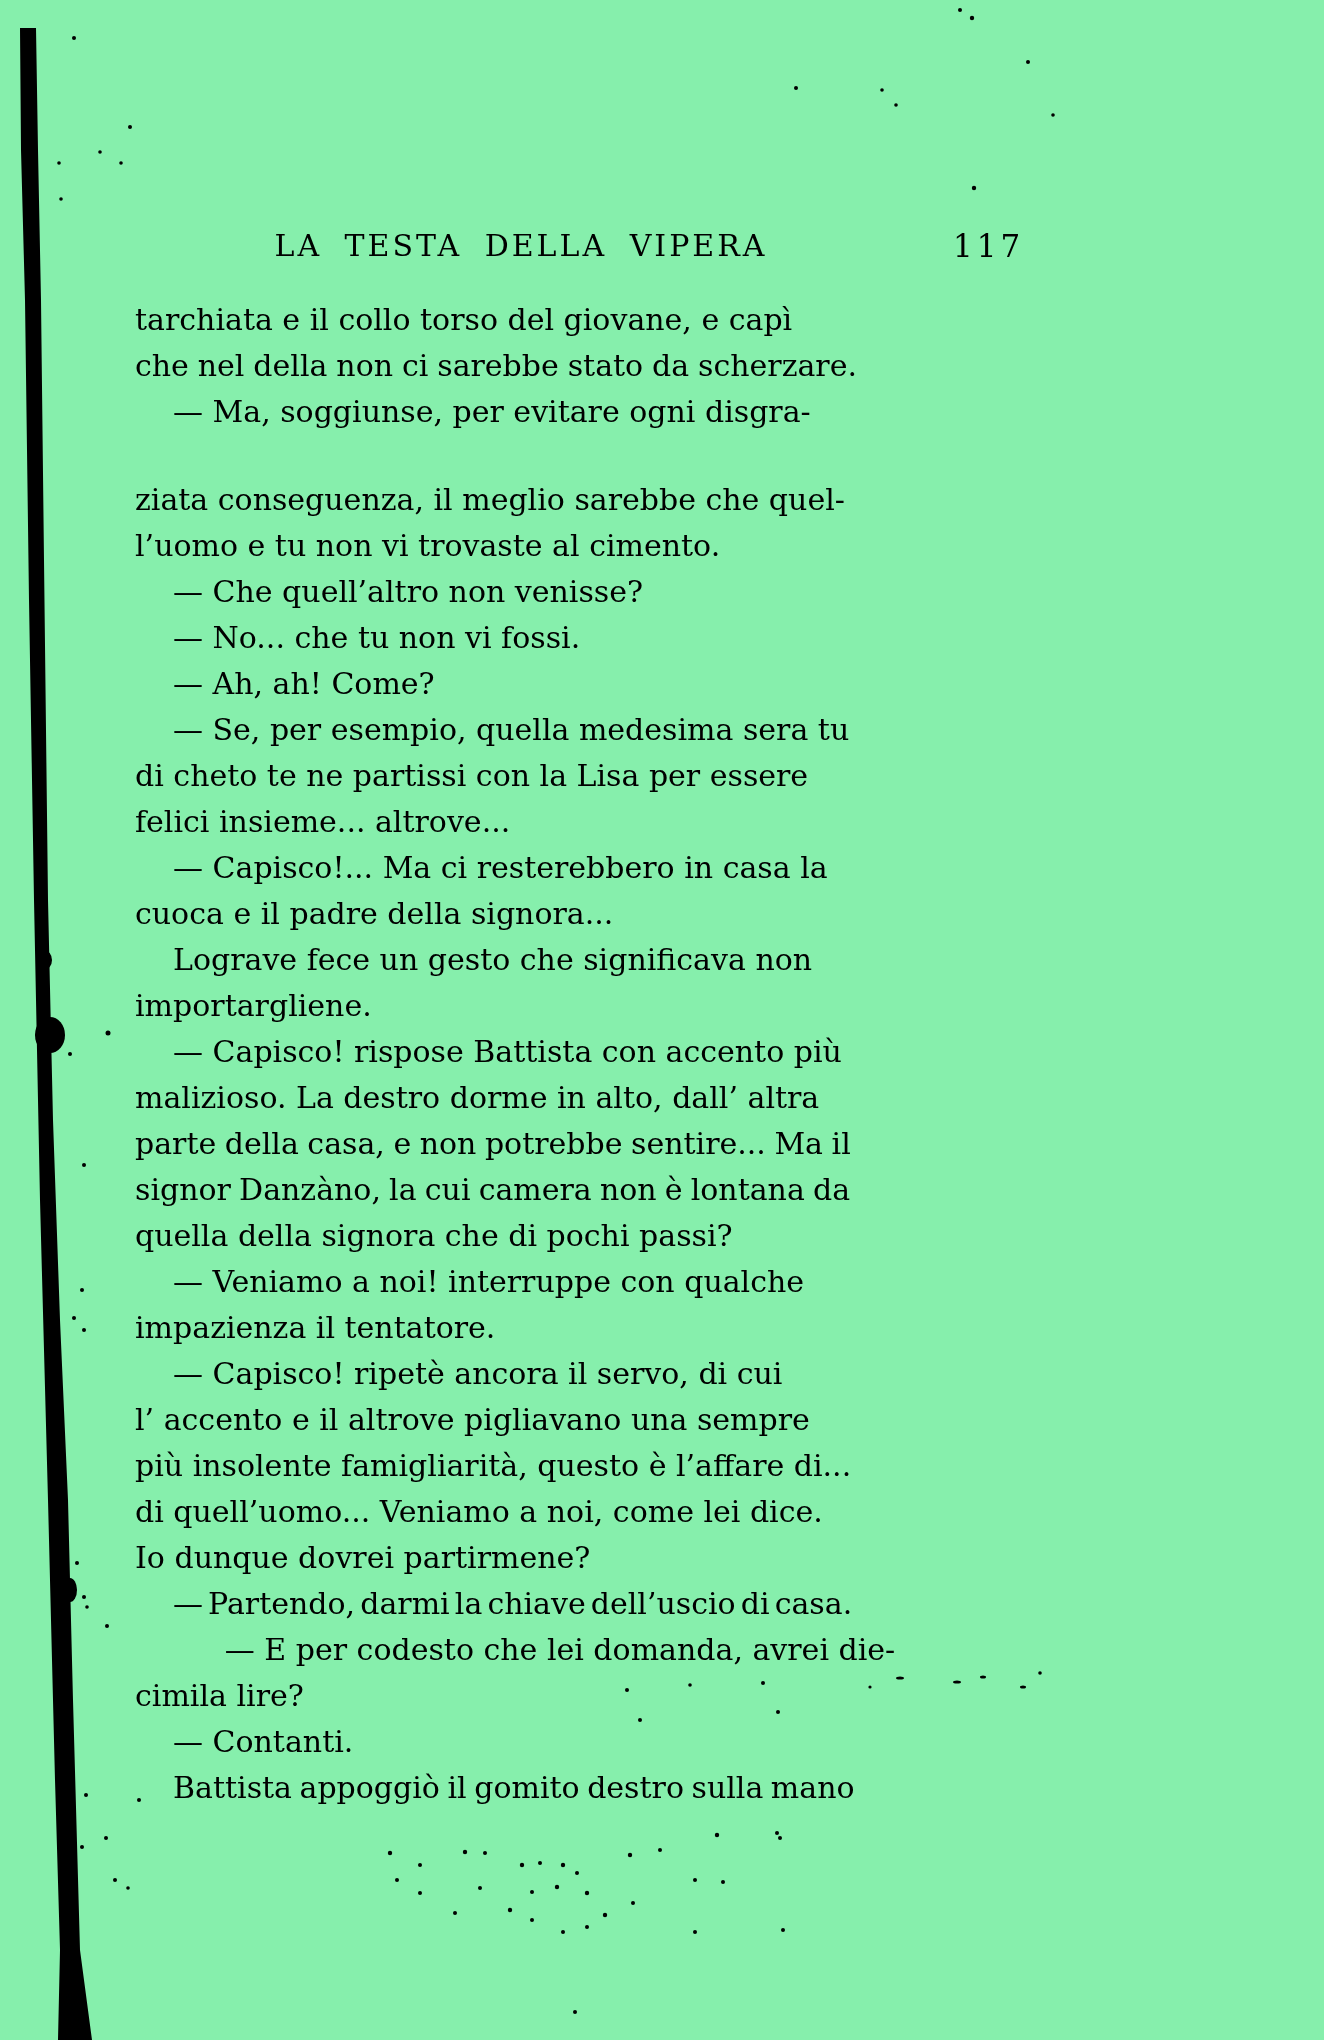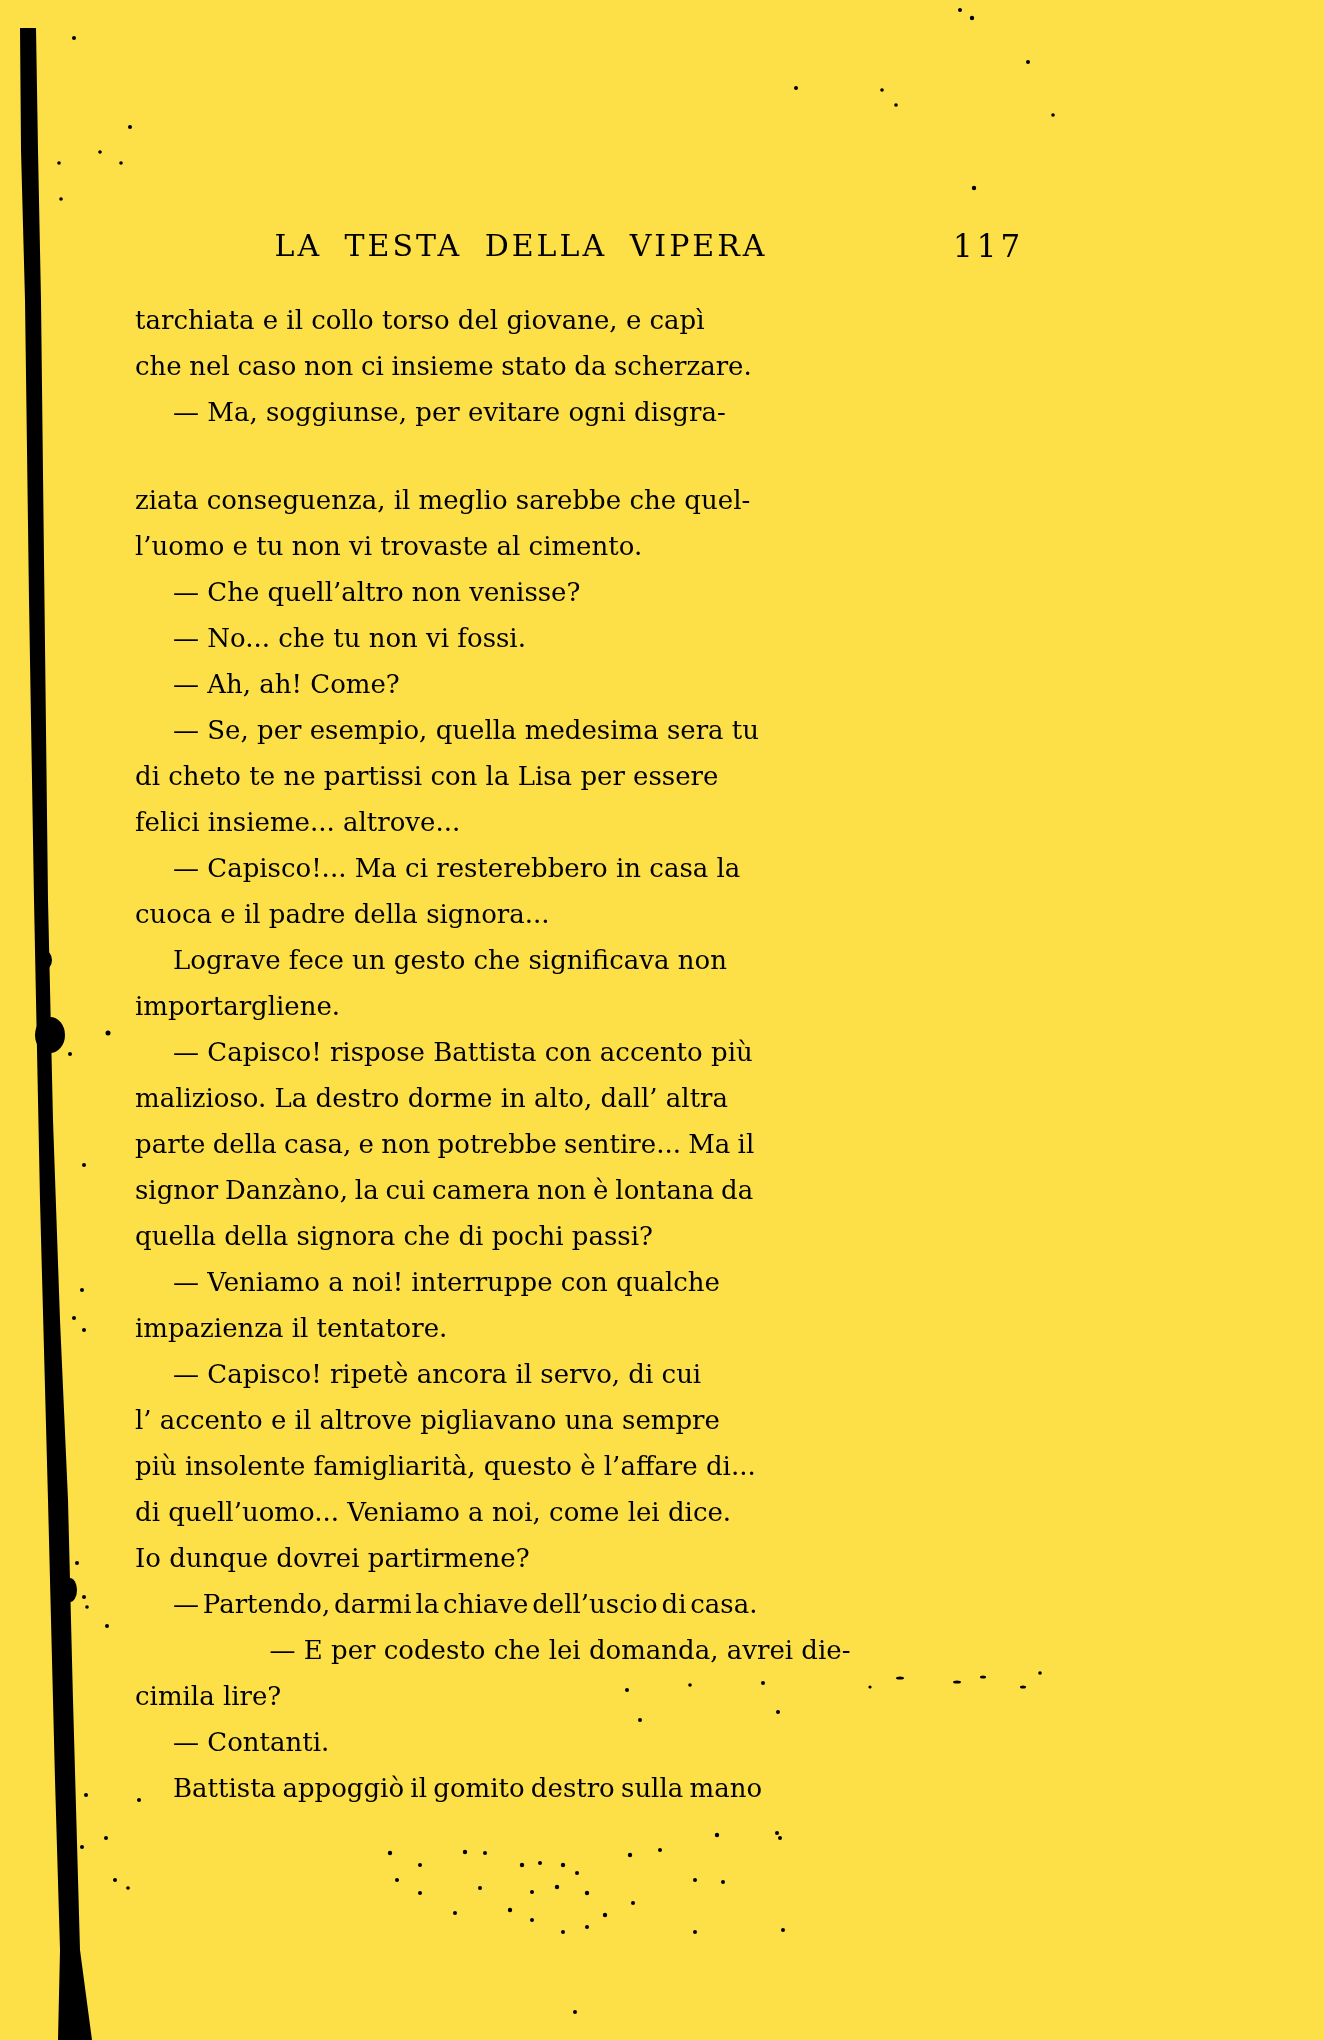--- a/index.html
+++ b/index.html
@@ -1,19 +1,19 @@
 <!DOCTYPE html>
 <html><head>
 <meta charset="utf-8">
 <style>
   html,body{margin:0;padding:0;background:#777;}
   .page{
     position:relative;
     width:1324px;height:2040px;
-    background:#fde047;
+    background:#86efac;
     overflow:hidden;
     font-family:"DejaVu Serif","Liberation Serif",serif;
     color:#000;
   }
   
   .header{
     position:absolute;left:135px;top:228px;width:812px;height:36px;
   }
   .header .title{
     position:absolute;left:0;right:0;text-align:center;
@@ -23,21 +23,21 @@
   }
   .header .pagenum{
     position:absolute;left:818px;top:0;
     font-size:31px;letter-spacing:4px;white-space:nowrap;
   }
   
   .body-text{
     position:absolute;left:135px;top:297px;width:812px;
   }
   .line{
-    height:46px;line-height:46px;font-size:26px;
+    height:46px;line-height:46px;font-size:30px;
     white-space:nowrap;text-align:left;
   }
   .line.indent{text-indent:38px;}
   
   .artifact{position:absolute;left:0;top:0;pointer-events:none;}
 </style>
 </head>
 <body>
 
 <div class="page">
@@ -130,21 +130,21 @@
     </g>
   </svg>
 
   <div class="header">
     <div class="title">LA TESTA DELLA VIPERA</div>
     <div class="pagenum">117</div>
   </div>
 
   <div class="body-text">
       <div class="line fit" style="word-spacing: 0px;">tarchiata e il collo torso del giovane, e capì</div>
-      <div class="line fit" style="word-spacing: -0.625px;">che nel caso non ci insieme stato da scherzare.</div>
+      <div class="line fit" style="word-spacing: -0.625px;">che nel della non ci sarebbe stato da scherzare.</div>
       <div class="line indent fit" style="word-spacing: 0px;">— Ma, soggiunse, per evitare ogni disgra-</div>
       <div class="line fit" style="word-spacing: 0px; margin-top: 42px;">ziata conseguenza, il meglio sarebbe che quel-</div>
       <div class="line">l’uomo e tu non vi trovaste al cimento.</div>
       <div class="line indent">— Che quell’altro non venisse?</div>
       <div class="line indent">— No... che tu non vi fossi.</div>
       <div class="line indent">— Ah, ah! Come?</div>
       <div class="line indent fit" style="word-spacing: 0px;">— Se, per esempio, quella medesima sera tu</div>
       <div class="line fit" style="word-spacing: 0px;">di cheto te ne partissi con la Lisa per essere</div>
       <div class="line">felici insieme... altrove...</div>
       <div class="line indent fit" style="word-spacing: 0px;">— Capisco!... Ma ci resterebbero in casa la</div>

